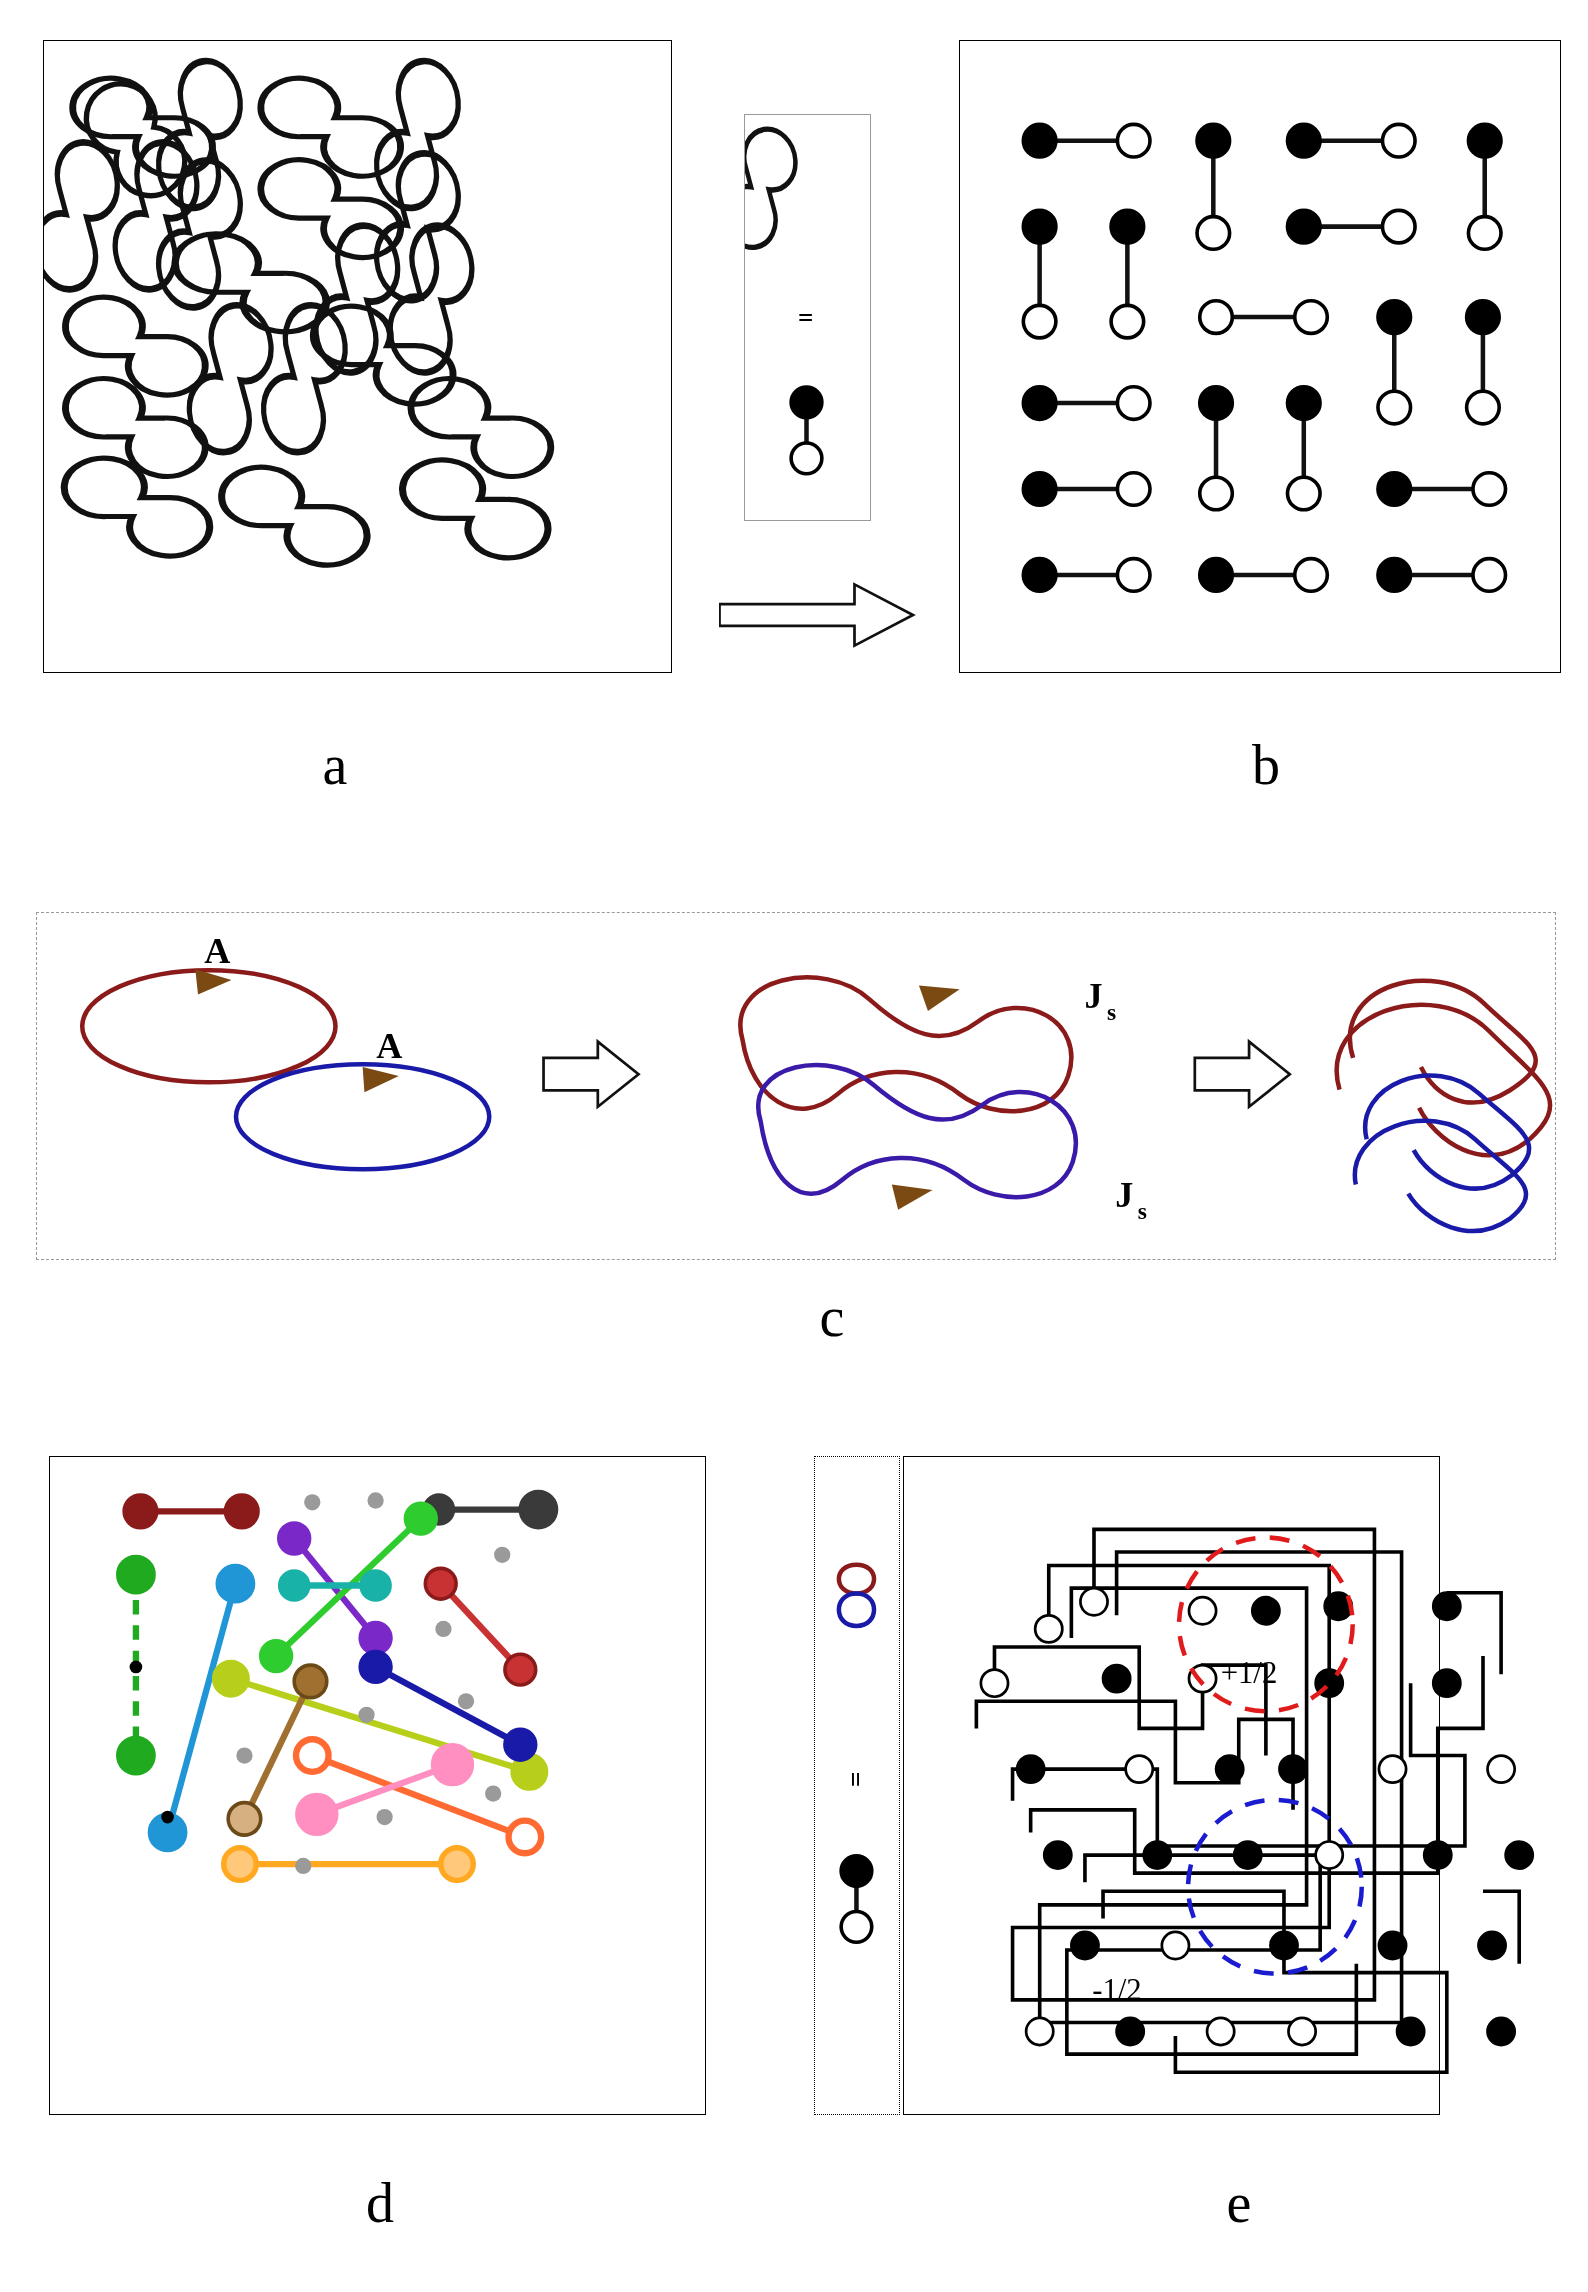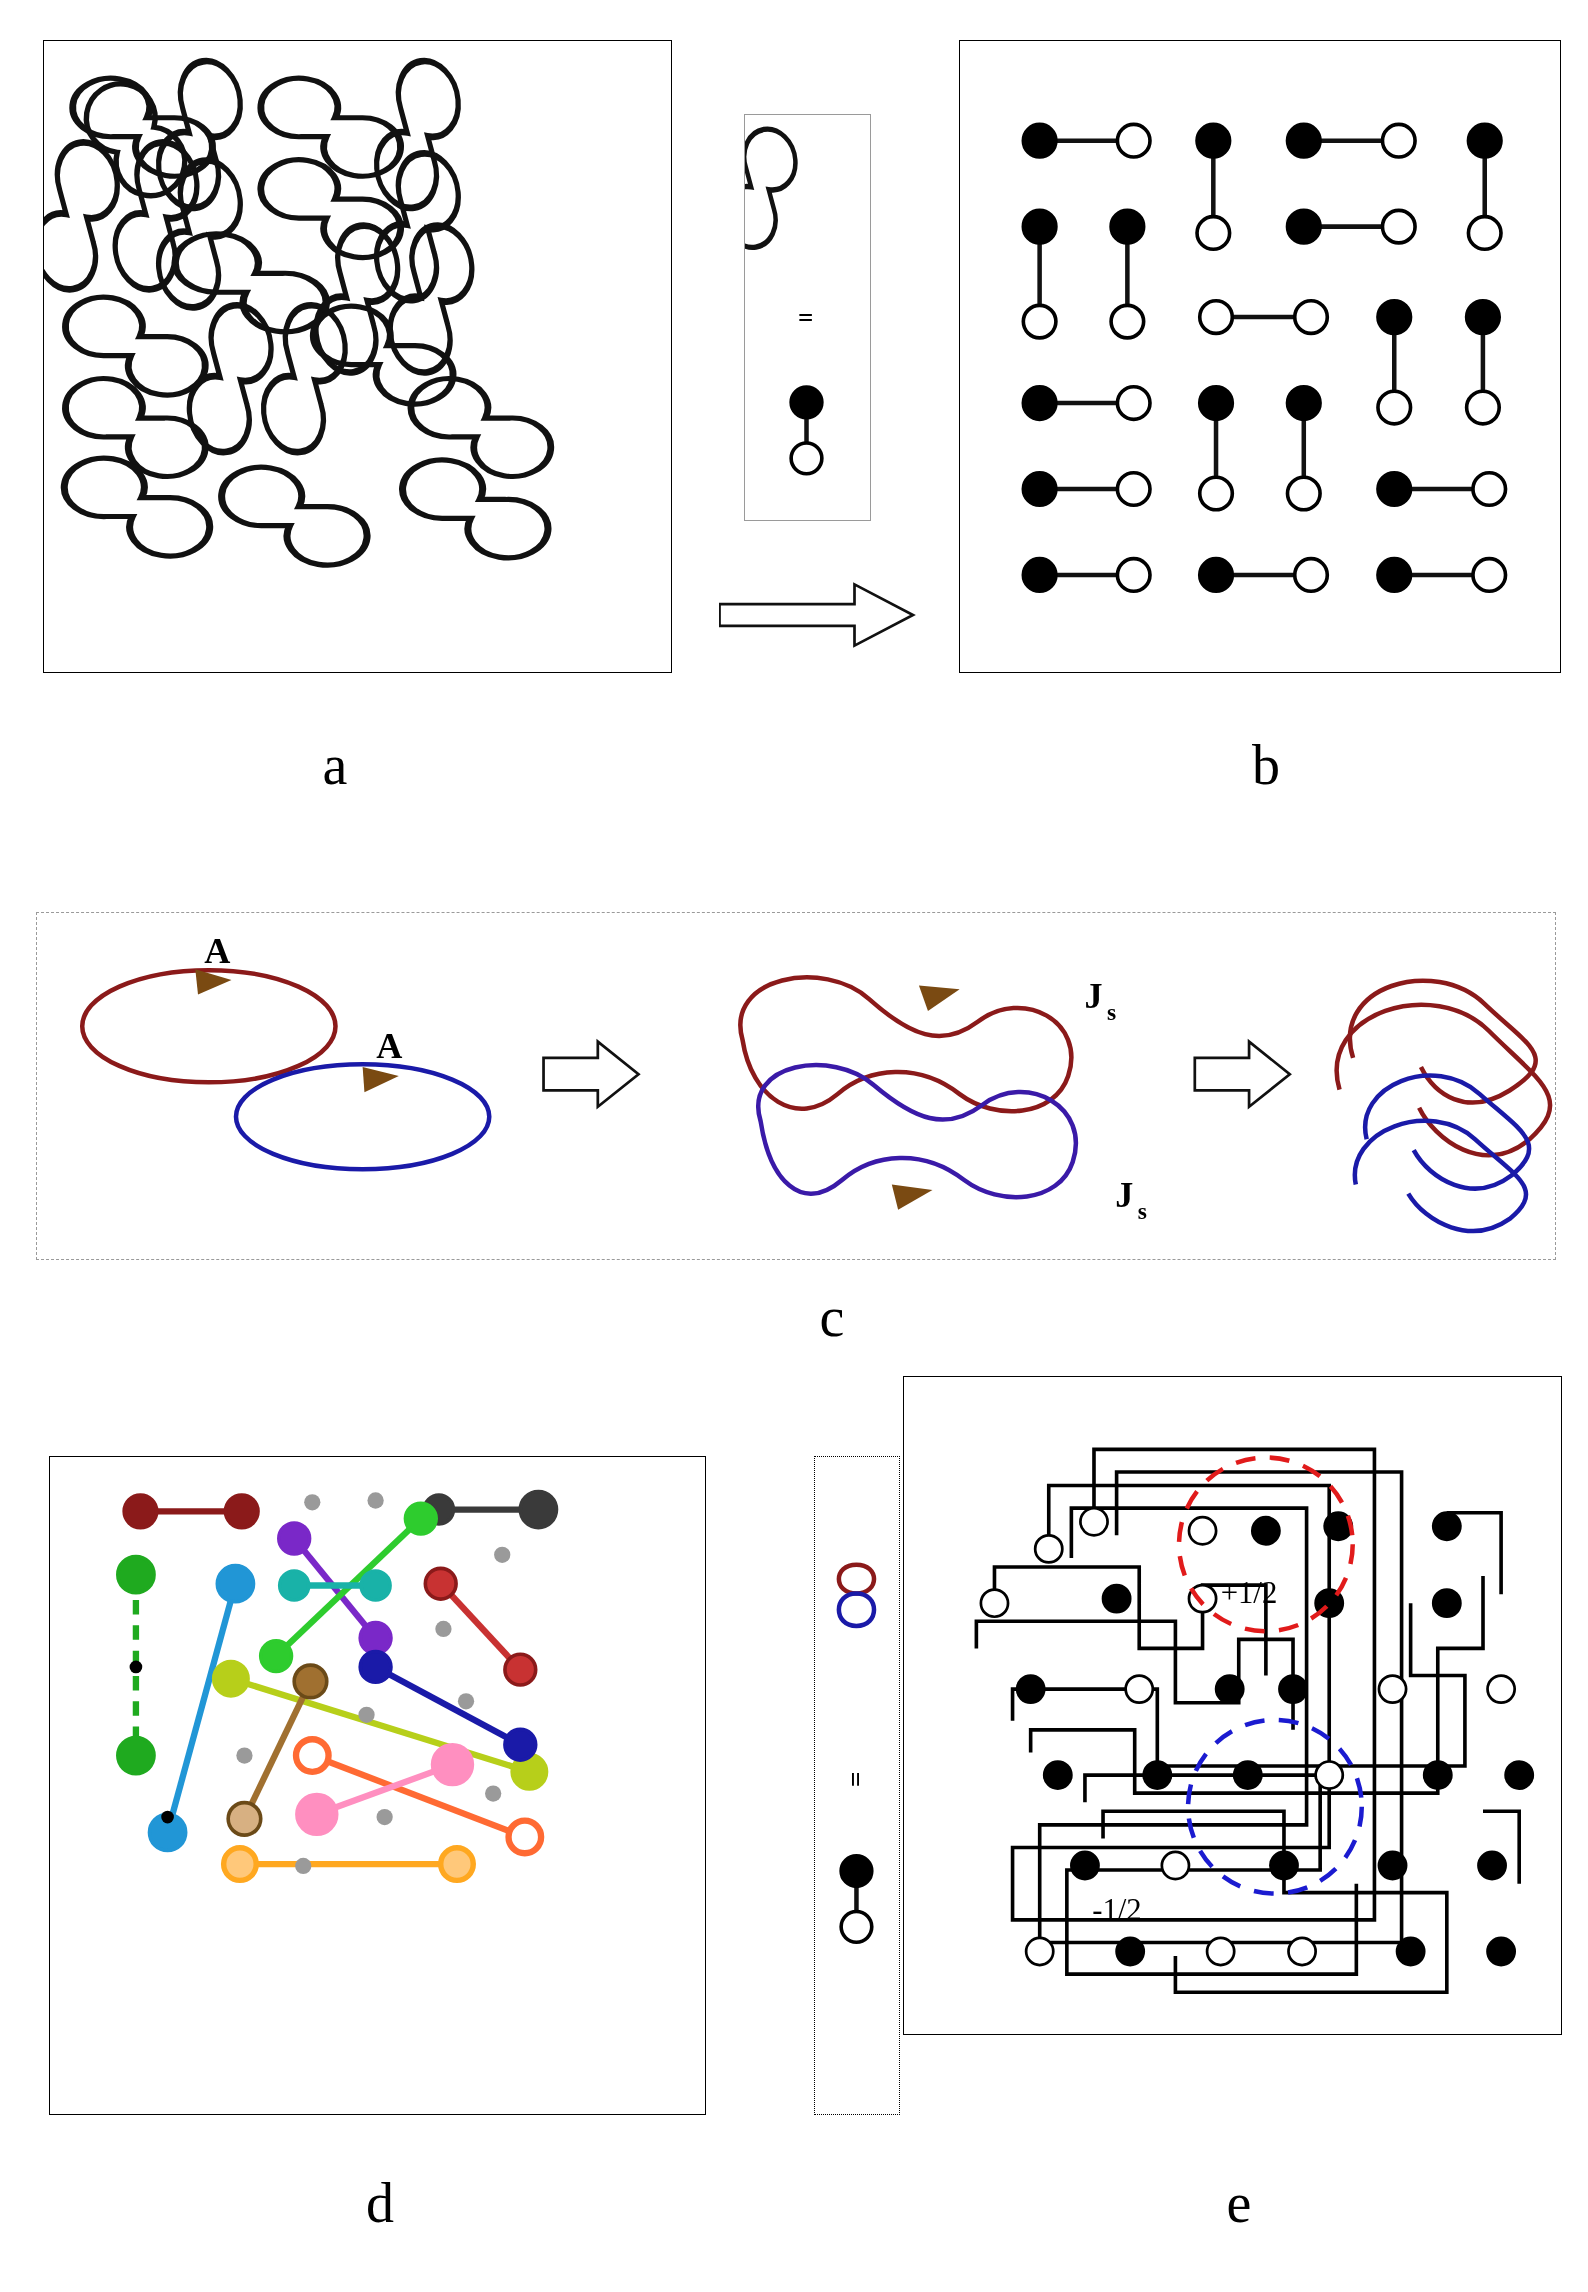--- a/index.html
+++ b/index.html
@@ -342,21 +342,21 @@
     <svg width="82" height="655" viewBox="0 0 91 724">
       <path d="M46,150 C20,150 20,118 46,118 C72,118 72,150 46,150 Z" fill="none" stroke="#8b1a1a" stroke-width="5"></path>
       <path d="M46,150 C20,150 20,186 46,186 C72,186 72,150 46,150 Z" fill="none" stroke="#1a1aa8" stroke-width="5"></path>
       <line x1="46" y1="460" x2="46" y2="518" stroke="#111" stroke-width="5"></line>
       <circle cx="46" cy="458" r="17" fill="#000" stroke="#000" stroke-width="4"></circle>
       <circle cx="46" cy="520" r="17" fill="#fff" stroke="#000" stroke-width="4"></circle>
     </svg>
   </div>
   <div class="legend-equals" style="left:847px; top:1764px; transform:rotate(90deg);">=</div>
 
-  <div class="frame" style="left:903px; top:1376px; width:659px; height:659px;">
+  <div class="frame" style="left:903px; top:1456px; width:537px; height:659px;">
     <svg width="655" height="655" viewBox="0 0 724 724">
       <g fill="none" stroke="#000000" stroke-width="4">
 
         <path d="M160,190 L160,120 L470,120 L470,520 L120,520 L120,600 L520,600 L520,80 L210,80 L210,160"></path>
         <path d="M185,200 L185,145 L445,145 L445,495 L150,495 L150,625 L550,625 L550,105 L235,105 L235,175"></path>
         <path d="M100,250 L100,210 L260,210 L260,300 L330,300 L330,230 L400,230 L400,330"></path>
         <path d="M80,300 L80,270 L300,270 L300,360 L370,360 L370,290 L430,290 L430,390"></path>
         <path d="M120,380 L120,345 L280,345 L280,430 L620,430 L620,330 L560,330 L560,250"></path>
         <path d="M140,415 L140,390 L255,390 L255,460 L590,460 L590,300 L640,300 L640,220"></path>
         <path d="M200,470 L200,440 L460,440 L460,545 L180,545 L180,660 L500,660 L500,560"></path>

